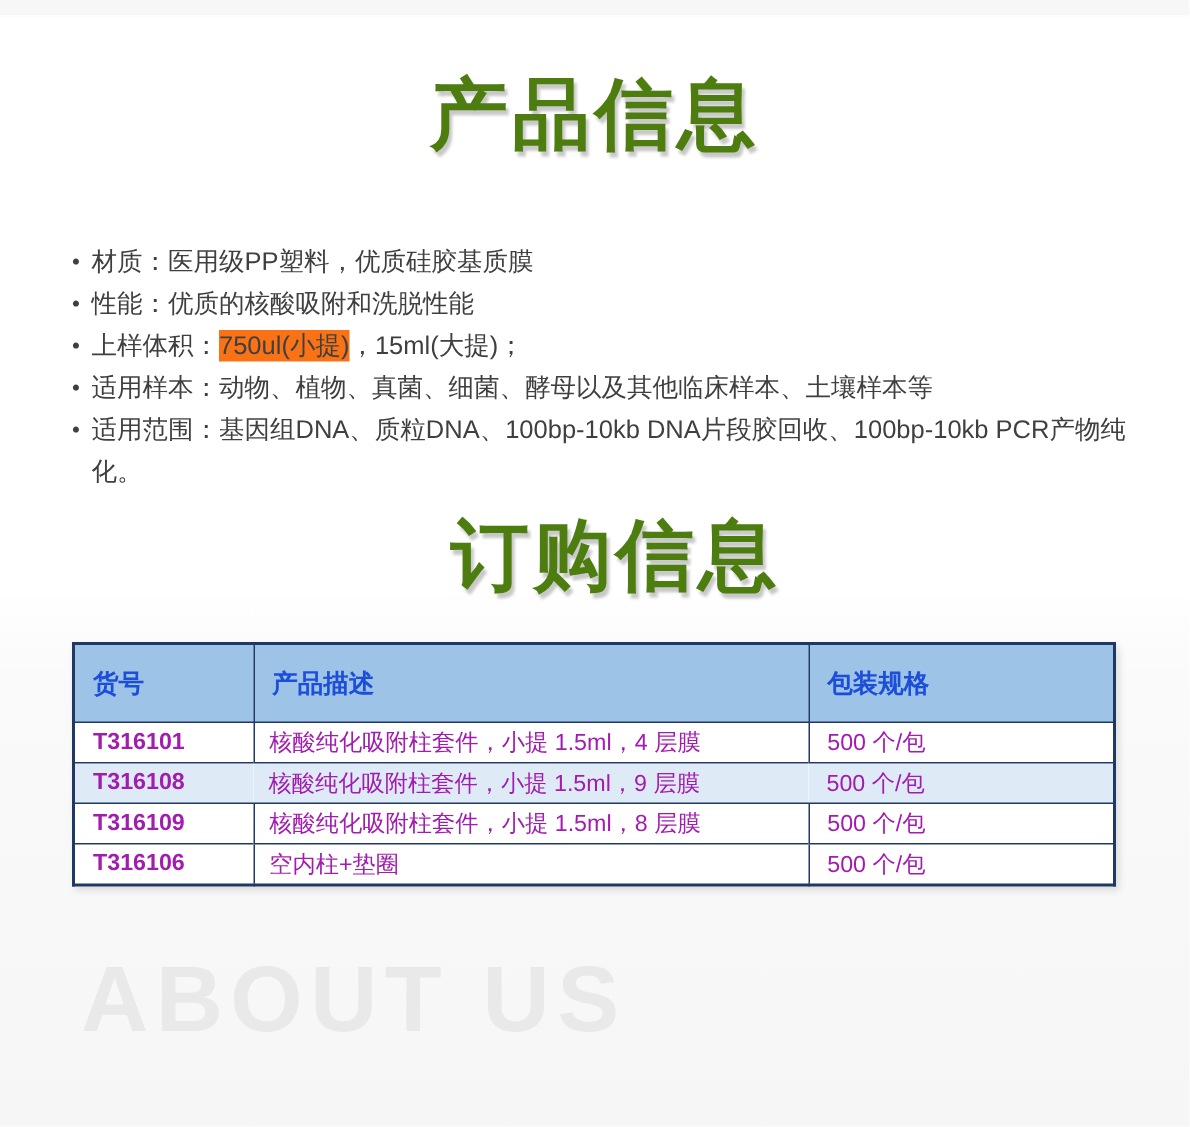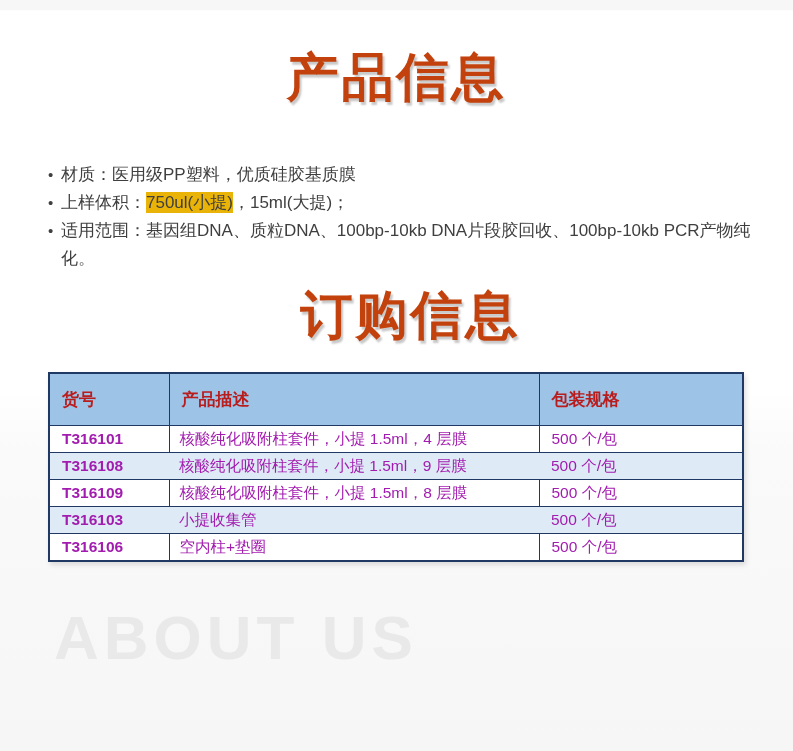--- a/index.html
+++ b/index.html
@@ -11,49 +11,49 @@
   }
   .top-strip {
     height: 10px; width: 100%;
     background: #f7f7f7;
     border-bottom: 1px solid #fdfdfd;
   }
   .section-title {
     margin: 38px 0 0 0;
     font-size: 52px; line-height: 56px;
     font-weight: 700; letter-spacing: 3px;
-    text-align: center; color: #c2410c;
+    text-align: center; color: #4d7c0f;
     text-shadow: 2px 3px 2px rgba(0,0,0,0.22);
   }
   .section-title.second { margin-top: 14px; padding-left: 28px; }
   .bullet-list {
     list-style: none;
     margin: 56px 0 0 48px; padding: 0;
     width: 722px;
     font-size: 17px; line-height: 28px; color: #3f3f3f;
   }
   .bullet-list li { position: relative; padding-left: 13px; }
   .bullet-list li::before {
     content: "•"; position: absolute; left: 0; top: 0;
     font-size: 15px; color: #3f3f3f;
   }
-  .hl { background: #eab308; padding: 1px 0; }
+  .hl { background: #f97316; padding: 1px 0; }
   .order-table {
     margin: 29px 0 0 48px;
     border-collapse: collapse;
     width: 694px; table-layout: fixed;
     background: #ffffff;
     border: 2px solid #1f3864;
     box-shadow: 2px 3px 5px rgba(0,0,0,0.12);
   }
   .order-table col.c1 { width: 120px; }
   .order-table col.c2 { width: 370px; }
   .order-table col.c3 { width: 204px; }
   .order-table th {
-    background: #9dc3e6; color: #b91c1c;
+    background: #9dc3e6; color: #1d4ed8;
     font-size: 17px; font-weight: 700;
     text-align: left; padding: 0 0 0 12px; height: 51px;
     border: 1px solid #1f3864;
   }
   .order-table td {
     height: 26px; padding: 0 0 0 12px;
     font-size: 15.5px; color: #a21caf;
     border-top: 1px solid #1f3864;
     white-space: nowrap; overflow: hidden;
   }
@@ -69,21 +69,23 @@
 </style>
 </head>
 <body>
 
 <div class="top-strip"></div>
 
 <h1 class="section-title">产品信息</h1>
 
 <ul class="bullet-list">
   <li><span>材质：医用级PP塑料，优质硅胶基质膜</span><span class="hl"></span><span></span></li>
+  <li><span>性能：优质的核酸吸附和洗脱性能</span><span class="hl"></span><span></span></li>
   <li><span>上样体积：</span><span class="hl">750ul(小提)</span><span>，15ml(大提)；</span></li>
+  <li><span>适用样本：动物、植物、真菌、细菌、酵母以及其他临床样本、土壤样本等</span><span class="hl"></span><span></span></li>
   <li><span>适用范围：基因组DNA、质粒DNA、100bp-10kb DNA片段胶回收、100bp-10kb PCR产物纯化。</span><span class="hl"></span><span></span></li>
 </ul>
 
 <h1 class="section-title second">订购信息</h1>
 
 <table class="order-table">
   <colgroup>
       <col class="c1">
       <col class="c2">
       <col class="c3">
@@ -104,25 +106,20 @@
     <tr class="alt">
       <td class="code">T316108</td>
       <td class="desc">核酸纯化吸附柱套件，小提 1.5ml，9 层膜</td>
       <td>500 个/包</td>
     </tr>
     <tr class="plain">
       <td class="code">T316109</td>
       <td class="desc">核酸纯化吸附柱套件，小提 1.5ml，8 层膜</td>
       <td>500 个/包</td>
     </tr>
-    <tr class="alt">
-      <td class="code">T316103</td>
-      <td class="desc">小提收集管</td>
-      <td>500 个/包</td>
-    </tr>
     <tr class="plain">
       <td class="code">T316106</td>
       <td class="desc">空内柱+垫圈</td>
       <td>500 个/包</td>
     </tr>
   </tbody>
 </table>
 
 <div class="watermark">ABOUT US</div>
 

